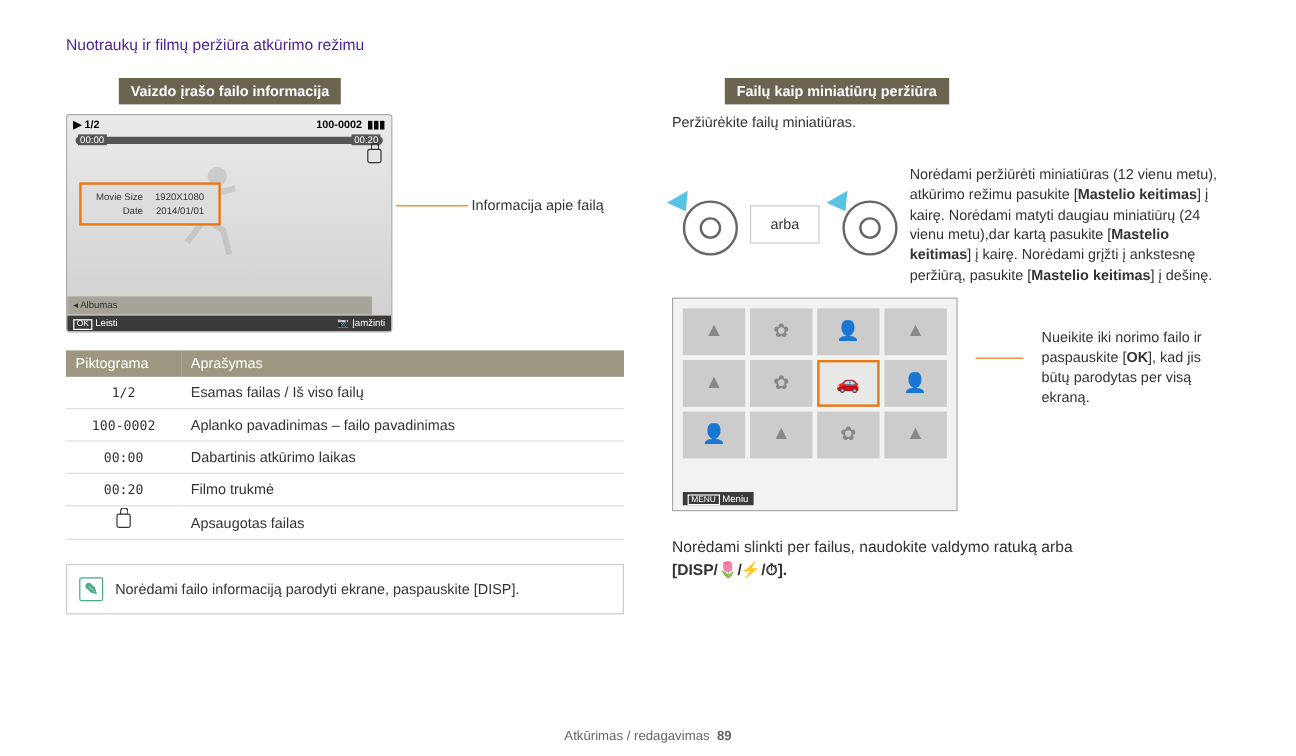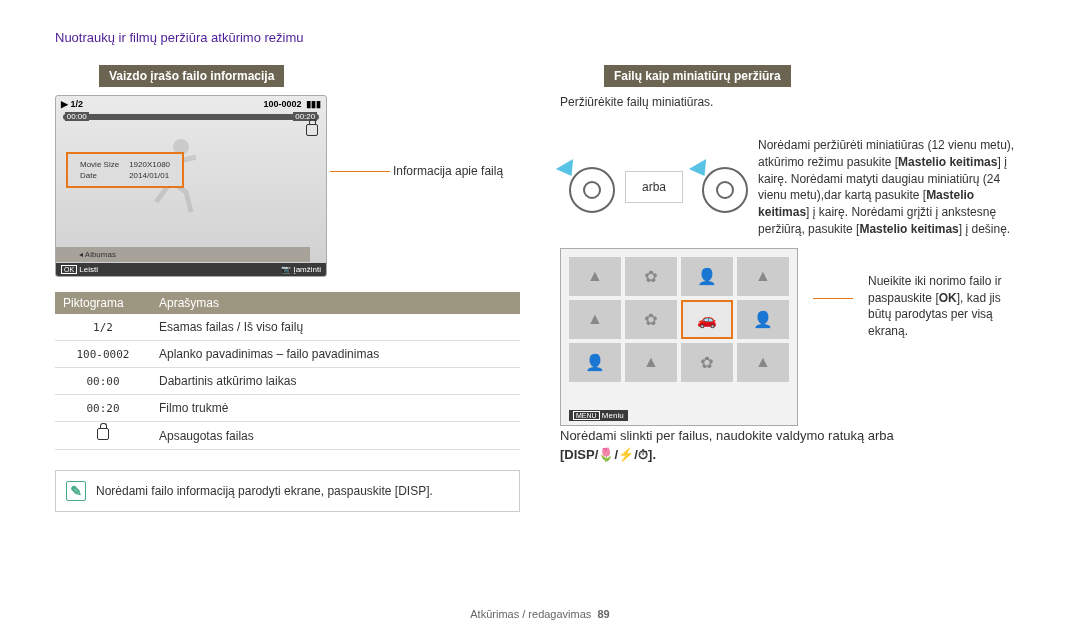--- a/index.html
+++ b/index.html
@@ -99,25 +99,25 @@
   .info-box {
     position: absolute;
     left: 10px;
     top: 30px;
     border: 2px solid #e87817;
     background: #ddd;
     padding: 4px 6px;
     font-size: 8px;
     color: #333;
   }
-  .info-box table td { padding: 0 4px; }
+  .info-box table td { padding: 0 4px; text-align: right; }
   .lcd-bottom {
     display: flex;
     justify-content: space-between;
-    padding: 3px 23px;
+    padding: 3px 5px;
     font-size: 8px;
     background: #a7a29a;
     position: absolute;
     bottom: 14px;
     left: 0; right: 16px;
   }
   .lcd-bottom-dark {
     display: flex;
     justify-content: space-between;
     padding: 2px 5px;
@@ -277,20 +277,21 @@
     margin-top: 50px;
   }
   .thumb-caption {
     font-size: 12px;
     margin-top: 25px;
     flex: 1;
     line-height: 1.4;
   }
 
   .right-bottom-para {
+    margin-top: 20px;
     font-size: 13px;
     line-height: 1.5;
   }
 
   .footer {
     position: absolute;
     bottom: 10px;
     left: 0; right: 0;
     text-align: center;
     font-size: 11px;

